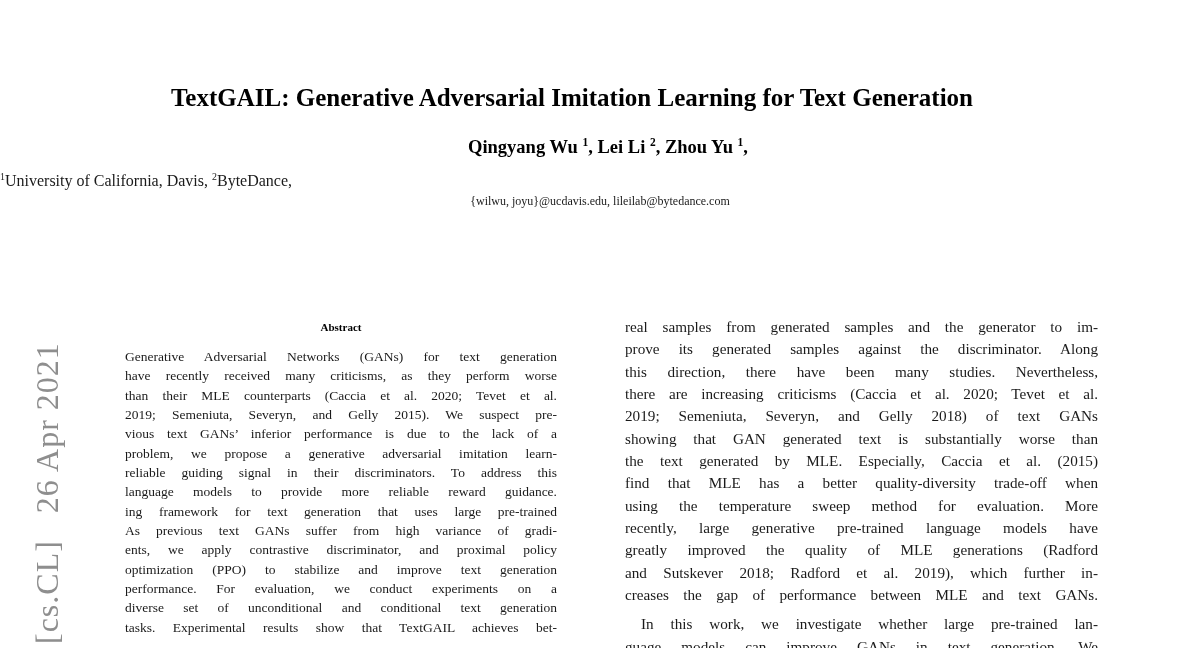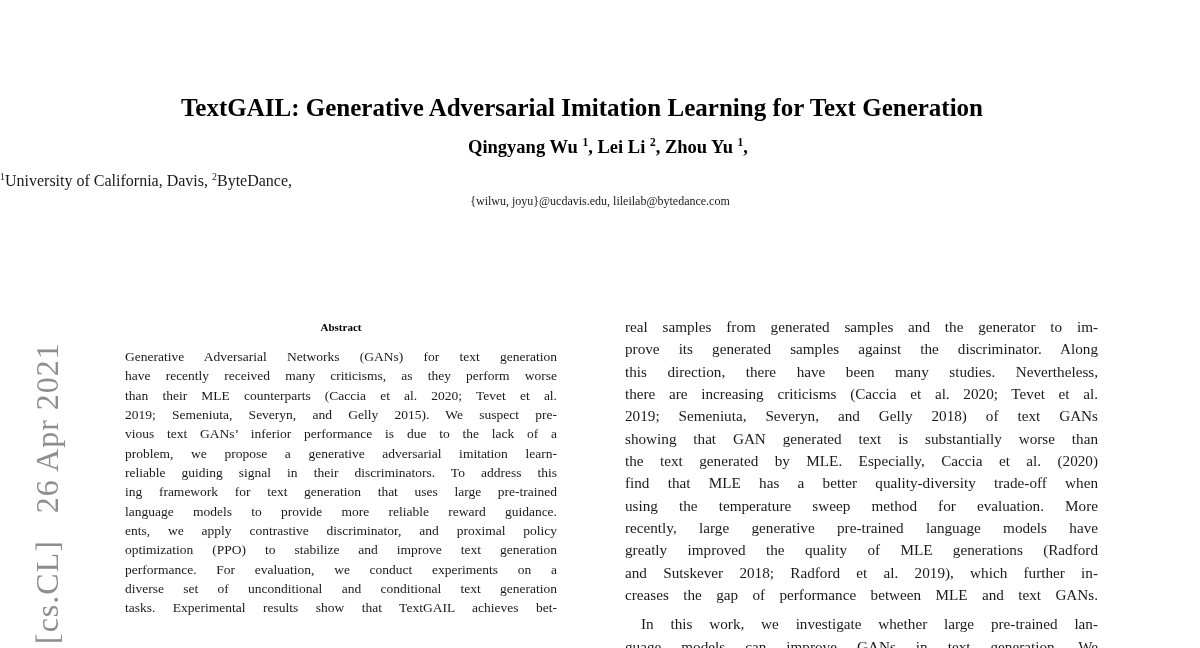--- a/index.html
+++ b/index.html
@@ -33,21 +33,21 @@
     color: #8e8e8e;
     white-space: pre;
   }
 
   
   .title {
     position: absolute;
     top: 84px;
     left: 0;
     width: 1144px;
-    margin: 10px;
+    margin: 0;
     text-align: center;
     font-size: 25px;
     font-weight: bold;
     color: #000000;
   }
   .authors {
     position: absolute;
     top: 137px;
     left: 0;
     width: 1200px;
@@ -140,39 +140,40 @@
   <section class="col-left">
     <h2 class="abstract-heading">Abstract</h2>
     <div class="abstract-body">
         <div class="jline-abs">Generative Adversarial Networks (GANs) for text generation</div>
         <div class="jline-abs">have recently received many criticisms, as they perform worse</div>
         <div class="jline-abs">than their MLE counterparts (Caccia et al. 2020; Tevet et al.</div>
         <div class="jline-abs">2019; Semeniuta, Severyn, and Gelly 2015). We suspect pre-</div>
         <div class="jline-abs">vious text GANs’ inferior performance is due to the lack of a</div>
         <div class="jline-abs">problem, we propose a generative adversarial imitation learn-</div>
         <div class="jline-abs">reliable guiding signal in their discriminators. To address this</div>
+        <div class="jline-abs">language models to provide more reliable reward guidance.</div>
         <div class="jline-abs">ing framework for text generation that uses large pre-trained</div>
-        <div class="jline-abs">language models to provide more reliable reward guidance.</div>
+        <div class="jline-abs">As previous text GANs suffer from high variance of gradi-</div>
         <div class="jline-abs">ents, we apply contrastive discriminator, and proximal policy</div>
         <div class="jline-abs">optimization (PPO) to stabilize and improve text generation</div>
         <div class="jline-abs">performance. For evaluation, we conduct experiments on a</div>
         <div class="jline-abs">diverse set of unconditional and conditional text generation</div>
         <div class="jline-abs">tasks. Experimental results show that TextGAIL achieves bet-</div>
       </div>
   </section>
 
   <section class="col-right">
     <div class="body-para">
         <div class="jline">real samples from generated samples and the generator to im-</div>
         <div class="jline">prove its generated samples against the discriminator. Along</div>
         <div class="jline">this direction, there have been many studies. Nevertheless,</div>
         <div class="jline">there are increasing criticisms (Caccia et al. 2020; Tevet et al.</div>
         <div class="jline">2019; Semeniuta, Severyn, and Gelly 2018) of text GANs</div>
         <div class="jline">showing that GAN generated text is substantially worse than</div>
-        <div class="jline">the text generated by MLE. Especially, Caccia et al. (2020)</div>
+        <div class="jline">the text generated by MLE. Especially, Caccia et al. (2015)</div>
         <div class="jline">find that MLE has a better quality-diversity trade-off when</div>
         <div class="jline">using the temperature sweep method for evaluation. More</div>
         <div class="jline">recently, large generative pre-trained language models have</div>
         <div class="jline">greatly improved the quality of MLE generations (Radford</div>
         <div class="jline">and Sutskever 2018; Radford et al. 2019), which further in-</div>
         <div class="jline">creases the gap of performance between MLE and text GANs.</div>
       </div>
     <div class="body-para para-indent">
         <div class="jline">In this work, we investigate whether large pre-trained lan-</div>
         <div class="jline">guage models can improve GANs in text generation. We</div>

